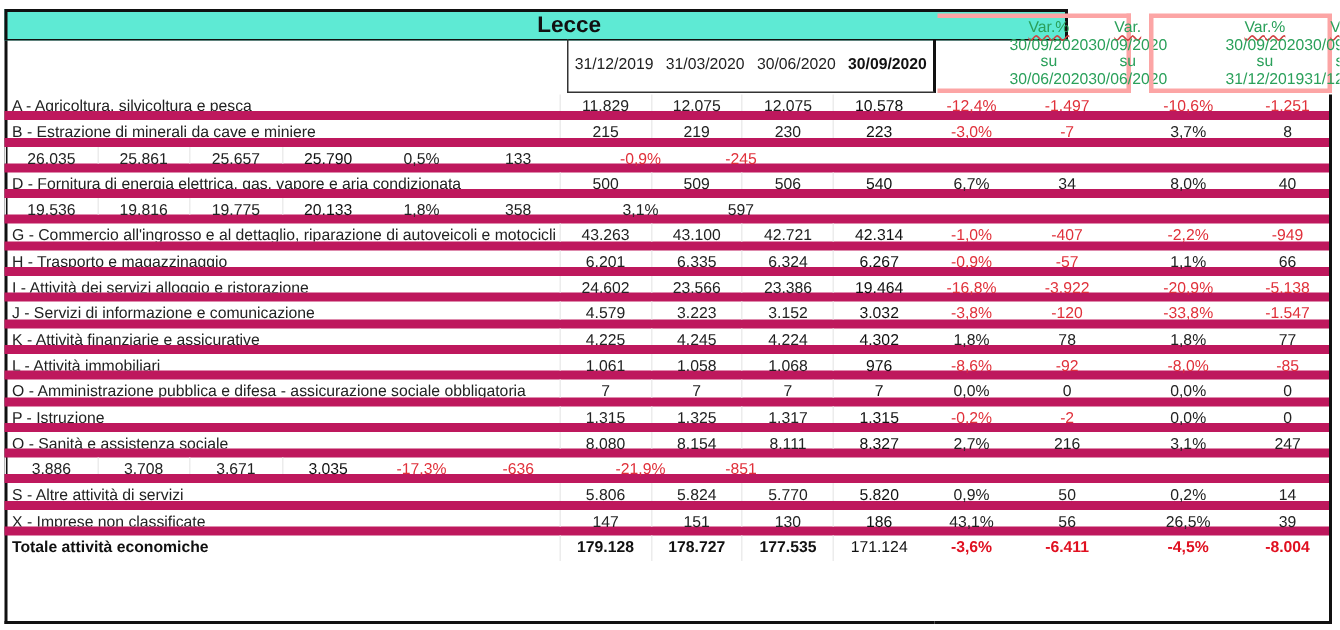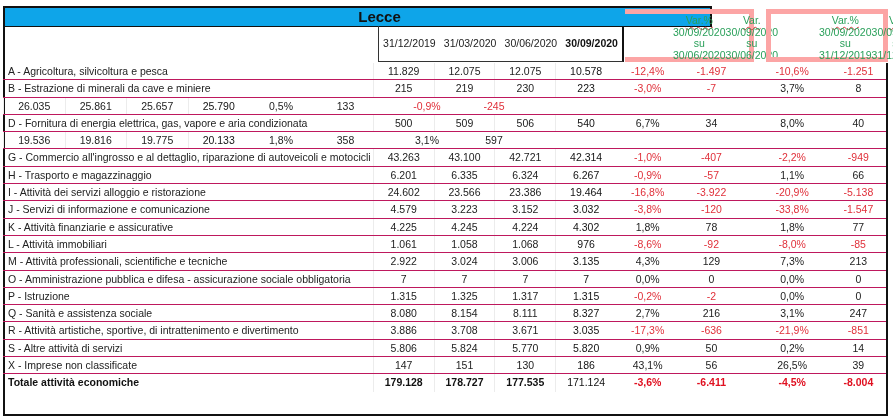--- a/index.html
+++ b/index.html
@@ -33,21 +33,21 @@
       border-left: 2px solid #111;
       border-bottom: 2px solid #111;
       box-sizing: border-box;
     }
     .title-bar {
       position: absolute;
       left: 0;
       top: 0;
       width: 709px;
       height: 21px;
-      background: #0ea5e9;
+      background: #5eead4;
       border: 2px solid #111;
       border-bottom: 1.5px solid #111;
       box-sizing: border-box;
       text-align: center;
       font-weight: bold;
       font-size: 15px;
       line-height: 18px;
       color: #111;
     }
     .title-bar span { position: relative; left: 22px; }
@@ -68,21 +68,21 @@
       text-align: center;
       line-height: 35px;
       font-size: 10.5px;
       color: #222;
     }
     .date-head div.bold { font-weight: bold; color: #111; }
     .var-head {
       position: absolute;
       top: 3px;
       height: 53px;
-      border: 5px solid #fca5a5;
+      border: 3px solid #fca5a5;
       box-sizing: border-box;
       display: flex;
       padding-left: 48px;
     }
     .var-head.g1 { left: 622px; width: 129px; border-left: none; }
     .var-head.g2 { left: 763px; width: 122px; }
     .var-col {
       flex: 1;
       text-align: center;
       color: #2aa05a;
@@ -98,21 +98,21 @@
     .rows {
       position: absolute;
       left: 0;
       top: 57px;
       width: 885px;
     }
     .row {
       display: flex;
       height: 17.3px;
       line-height: 17.3px;
-      border-bottom: 1px solid #be185d;
+      border-bottom: 6px solid #be185d;
       box-sizing: border-box;
     }
     .row .label {
       width: 374px;
       padding-left: 5px;
       box-sizing: border-box;
       white-space: nowrap;
       overflow: hidden;
       color: #222;
     }
@@ -316,31 +316,20 @@
         <div class="num">1.061</div>
         <div class="num">1.058</div>
         <div class="num">1.068</div>
         <div class="num b">976</div>
         <div class="v c1 neg">-8,6%</div>
         <div class="v c2 neg">-92</div>
         <div class="v c3 neg">-8,0%</div>
         <div class="v c4 neg">-85</div>
       </div>
       <div class="row">
-        <div class="label">M - Attività professionali, scientifiche e tecniche</div>
-        <div class="num">2.922</div>
-        <div class="num">3.024</div>
-        <div class="num">3.006</div>
-        <div class="num b">3.135</div>
-        <div class="v c1">4,3%</div>
-        <div class="v c2">129</div>
-        <div class="v c3">7,3%</div>
-        <div class="v c4">213</div>
-      </div>
-      <div class="row">
         <div class="label">O - Amministrazione pubblica e difesa - assicurazione sociale obbligatoria</div>
         <div class="num">7</div>
         <div class="num">7</div>
         <div class="num">7</div>
         <div class="num b">7</div>
         <div class="v c1">0,0%</div>
         <div class="v c2">0</div>
         <div class="v c3">0,0%</div>
         <div class="v c4">0</div>
       </div>
@@ -360,21 +349,20 @@
         <div class="num">8.080</div>
         <div class="num">8.154</div>
         <div class="num">8.111</div>
         <div class="num b">8.327</div>
         <div class="v c1">2,7%</div>
         <div class="v c2">216</div>
         <div class="v c3">3,1%</div>
         <div class="v c4">247</div>
       </div>
       <div class="row">
-        <div class="label">R - Attività artistiche, sportive, di intrattenimento e divertimento</div>
         <div class="num">3.886</div>
         <div class="num">3.708</div>
         <div class="num">3.671</div>
         <div class="num b">3.035</div>
         <div class="v c1 neg">-17,3%</div>
         <div class="v c2 neg">-636</div>
         <div class="v c3 neg">-21,9%</div>
         <div class="v c4 neg">-851</div>
       </div>
       <div class="row">

